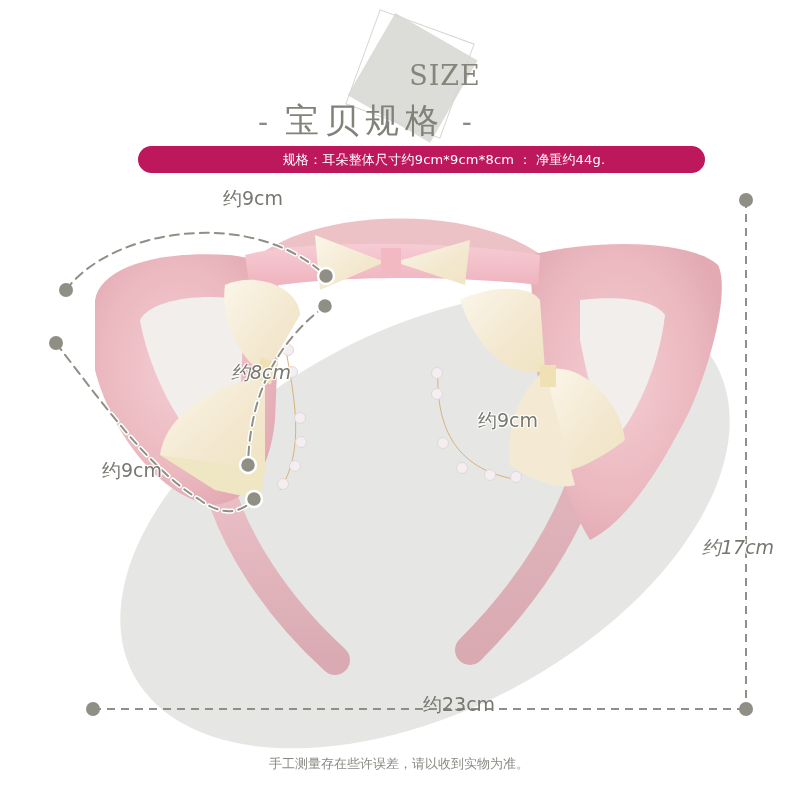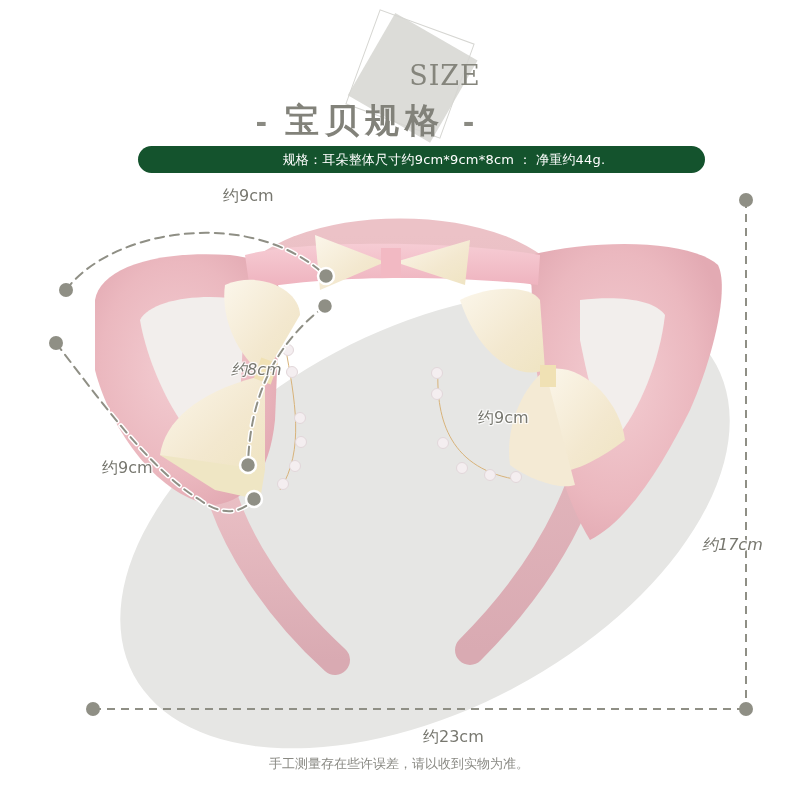--- a/index.html
+++ b/index.html
@@ -3,25 +3,25 @@
 <meta charset="utf-8">
 <style>
   html, body { margin: 0; padding: 0; }
   body { width: 800px; height: 800px; background: #ffffff; position: relative; overflow: hidden;
          font-family: "DejaVu Sans", "Liberation Sans", sans-serif; color: #7e7e76; }
   .abs { position: absolute; padding-left: 45px; }
   svg.stage { position: absolute; left: 0; top: 0; }
   .title-size { left: 0; width: 800px; top: 60px; text-align: center; font-family: "DejaVu Serif", "Liberation Serif", serif;
                 font-size: 27px; letter-spacing: 1px; color: #85857c; }
   .title-cn { left: 0; width: 640px; top: 98px; text-align: center; font-family: "DejaVu Serif", "Liberation Serif", serif;
-              font-size: 34px; color: #82827a; letter-spacing: 6px; font-weight: bold; }
+              font-size: 34px; color: #82827a; letter-spacing: 6px; }
   .title-cn .dash { font-family: "DejaVu Sans", sans-serif; font-size: 28px; letter-spacing: 0; color: #8a8a82; }
-  .banner { left: 138px; top: 146px; width: 522px; height: 27px; background: #14532d; border-radius: 14px;
+  .banner { left: 138px; top: 146px; width: 522px; height: 27px; background: #be185d; border-radius: 14px;
             color: #ffffff; font-size: 13px; line-height: 27px; text-align: center; letter-spacing: 0.2px; }
-  .label { font-size: 16px; color: #77776f; white-space: nowrap; }
+  .label { font-size: 19px; color: #77776f; white-space: nowrap; }
   .label.halo { text-shadow: 0 0 2px #fff, 0 0 2px #fff, 1px 1px 1px #fff, -1px -1px 1px #fff, 1px -1px 1px #fff, -1px 1px 1px #fff; }
   .footnote { left: 0; width: 708px; top: 755px; text-align: center; font-size: 13px; color: #8a8a84; }
 </style>
 </head>
 <body>
 
 <svg class="stage" width="800" height="800" viewBox="0 0 800 800">
   <defs>
     <radialGradient id="furL" cx="45%" cy="45%" r="60%">
       <stop offset="0%" stop-color="#f3cdd2"></stop>
@@ -144,15 +144,15 @@
   <span class="dash">-</span>
 </div>
 
 <div class="abs banner">规格：耳朵整体尺寸约9cm*9cm*8cm ： 净重约44g.</div>
 
 <div class="abs label" style="left:178px; top:186px;">约9cm</div>
 <div class="abs label halo" style="left:186px; top:360px;font-style:italic;">约8cm</div>
 <div class="abs label halo" style="left:57px; top:458px;">约9cm</div>
 <div class="abs label halo" style="left:433px; top:408px;">约9cm</div>
 <div class="abs label halo" style="left:657px; top:535px;font-style:italic;">约17cm</div>
-<div class="abs label" style="left:378px; top:727px;">约23cm</div>
+<div class="abs label" style="left:378px; top:692px;">约23cm</div>
 
 <div class="abs footnote">手工测量存在些许误差，请以收到实物为准。</div>
 
 </body></html>

